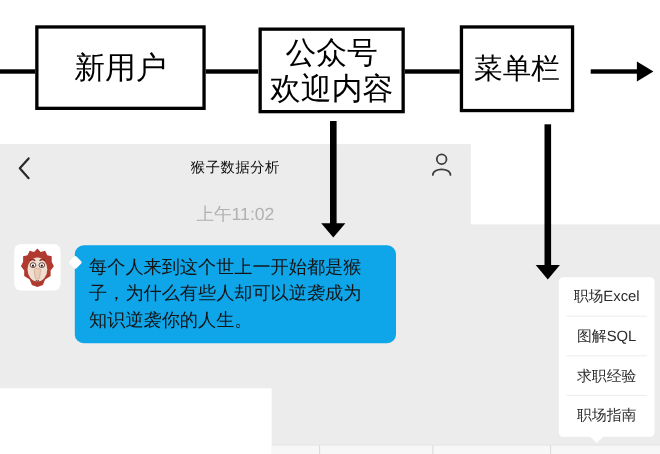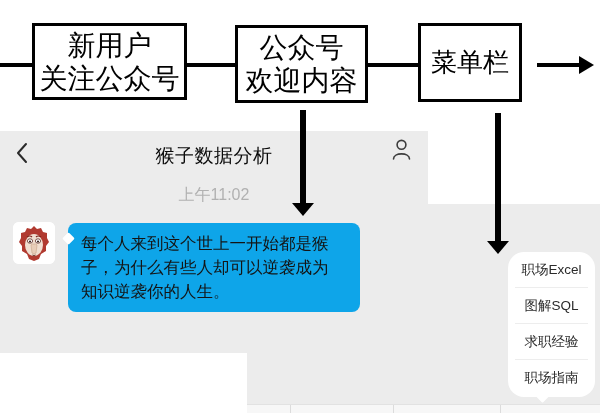--- a/index.html
+++ b/index.html
@@ -12,35 +12,35 @@
   .chat-bg { position:absolute; left:0; top:131px; width:600px; height:282px; background:#ececec; }
   .cutout-tr { position:absolute; left:428px; top:131px; width:172px; height:73px; background:#fff; }
   .cutout-bl { position:absolute; left:0; top:353px; width:247px; height:60px; background:#fff; }
 
   .bottom-bar { position:absolute; left:247px; top:404px; width:353px; height:9px;
     background:#f7f7f7; border-top:1px solid #e2e2e2; }
   .bar-divider { position:absolute; top:0; width:1px; height:9px; background:#dcdcdc; }
 
   .back-icon { position:absolute; left:16px; top:142px; width:12px; height:22px; cursor:pointer; }
   .chat-title { position:absolute; left:0; top:143px; width:428px; text-align:center;
-    font-size:19px; font-weight:500; color:#0a0a0a; letter-spacing:0.5px; }
+    font-size:13px; font-weight:500; color:#0a0a0a; letter-spacing:0.5px; }
   .person-icon { position:absolute; left:391px; top:138px; width:21px; height:23px; cursor:pointer; }
   .timestamp { position:absolute; left:0; top:185px; width:428px; text-align:center;
     font-size:16px; color:#b1b1b1; }
 
   .avatar { position:absolute; left:13px; top:222px; width:42px; height:42px;
     background:#fff; border-radius:6px; overflow:hidden; cursor:pointer; }
   .bubble { position:absolute; left:68px; top:223px; width:292px;
     background:#0ea5e9; border-radius:8px; padding:8px 12px 9px 13px; }
   .bubble-tail { position:absolute; left:-4px; top:11px; width:9px; height:9px;
     background:#fff; transform:rotate(45deg); border-radius:1.5px; }
   .bubble-line { font-size:16.5px; line-height:24px; color:#141414; white-space:nowrap; }
 
   .menu-popup { position:absolute; left:508px; top:252px; width:87px; height:145px;
-    background:#fff; border-radius:16px; }
+    background:#fff; border-radius:4px; }
   .menu-item { height:35px; display:flex; align-items:center; justify-content:center;
     font-size:13.5px; color:#2b2b2b; cursor:pointer; }
   .menu-divider { height:1px; background:#ededed; margin:0 7px; }
   .menu-tail { position:absolute; left:30px; bottom:-4px; width:9px; height:9px;
     background:#fff; transform:rotate(45deg); border-radius:1px; }
 
   
   .fc-box { position:absolute; background:#fff; border:3px solid #000;
     display:flex; flex-direction:column; align-items:center; justify-content:center;
     font-size:28px; line-height:33px; color:#000; text-align:center; z-index:5; }
@@ -111,21 +111,20 @@
   </div>
 
   <div class="fc-hline" style="left:0;width:35px"></div>
   <div class="fc-hline" style="left:186px;width:49px"></div>
   <div class="fc-hline" style="left:367px;width:52px"></div>
   <div class="fc-hline" style="left:537px;width:44px"></div>
   <div class="fc-head-right"></div>
 
   <div class="fc-box" style="left:32px;top:23px;width:155px;height:77px">
     <div>新用户</div>
-    <div>关注公众号</div>
   </div>
   <div class="fc-box" style="left:235px;top:25px;width:133px;height:78px">
     <div>公众号</div>
     <div>欢迎内容</div>
   </div>
   <div class="fc-box" style="left:418px;top:23px;width:104px;height:79px;font-size:26px">
     <div>菜单栏</div>
   </div>
 
   <div class="fc-vshaft" style="left:300px;top:110px;height:94px"></div>

